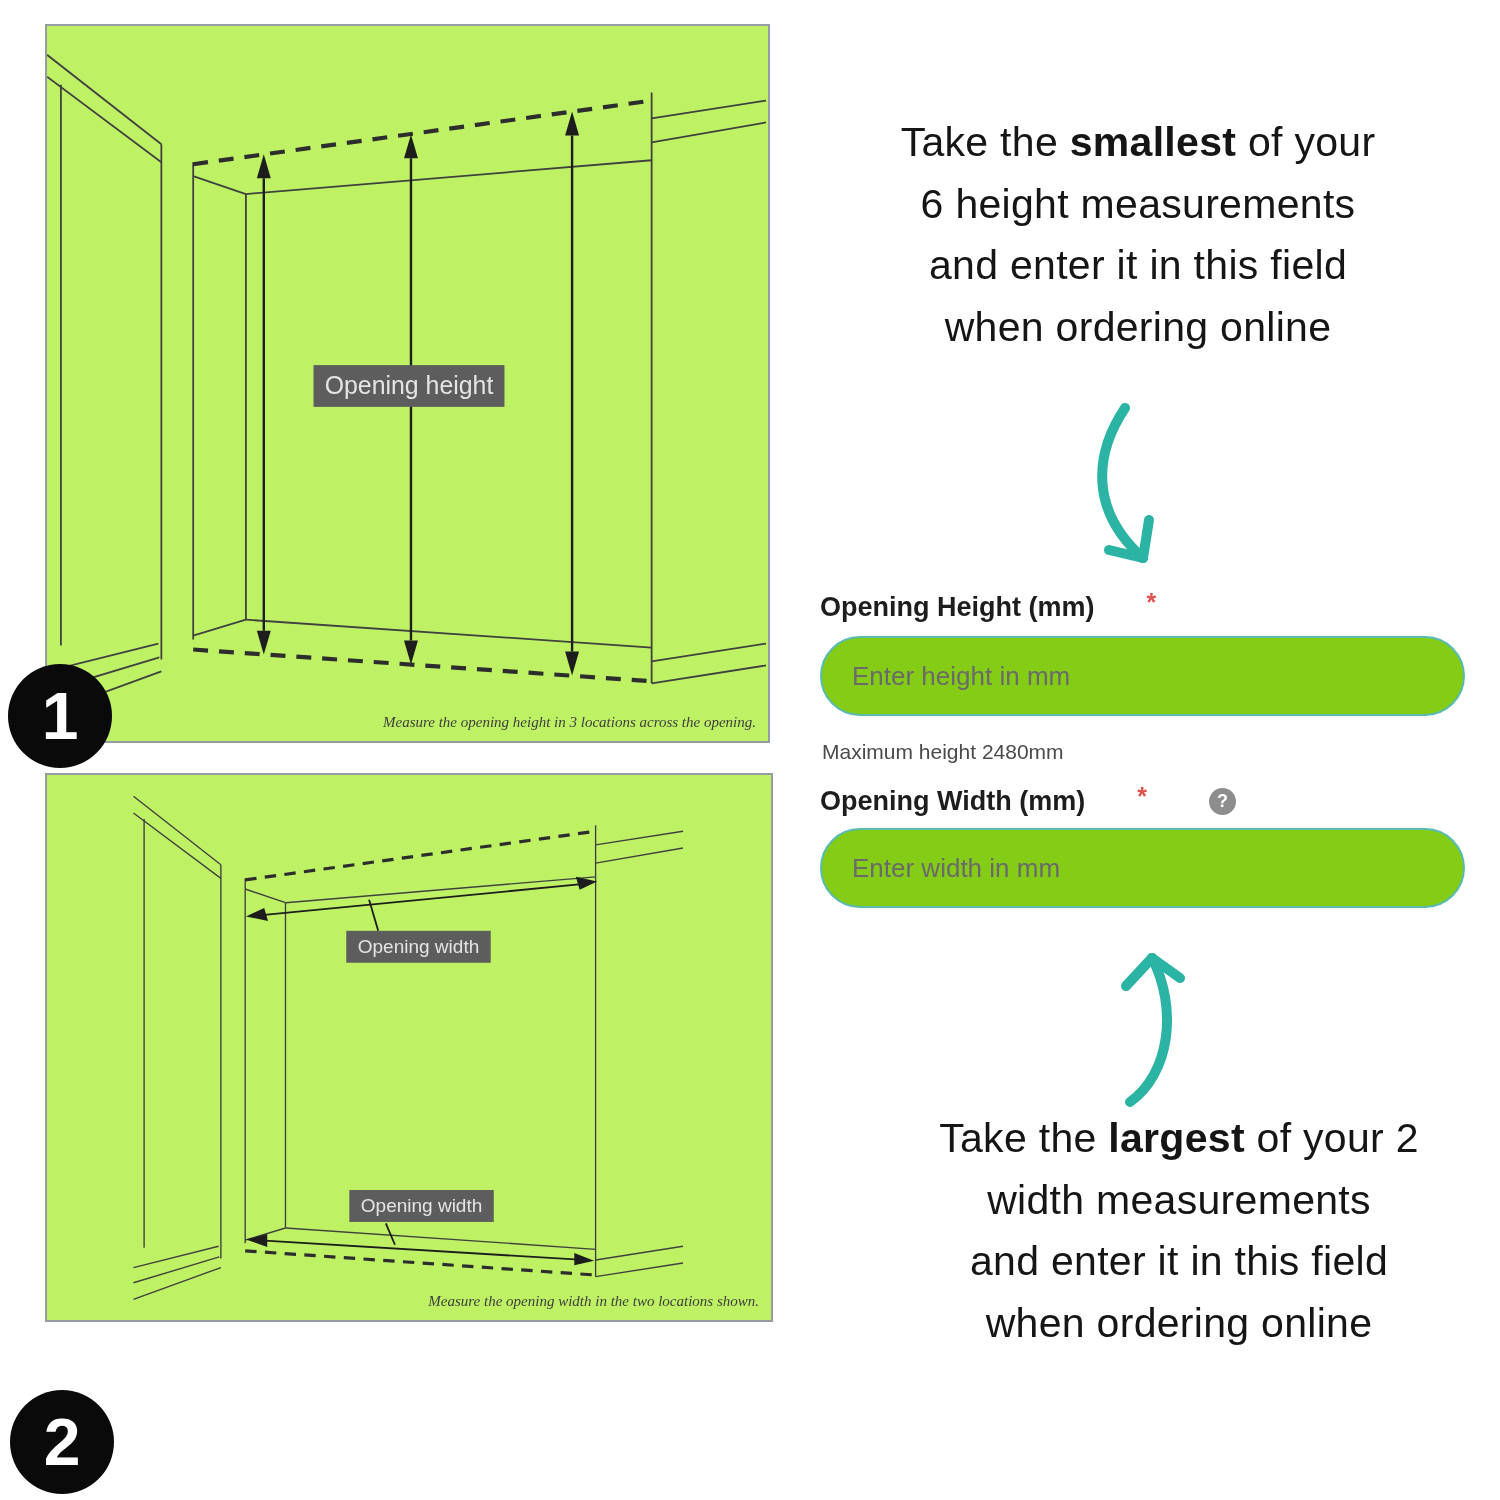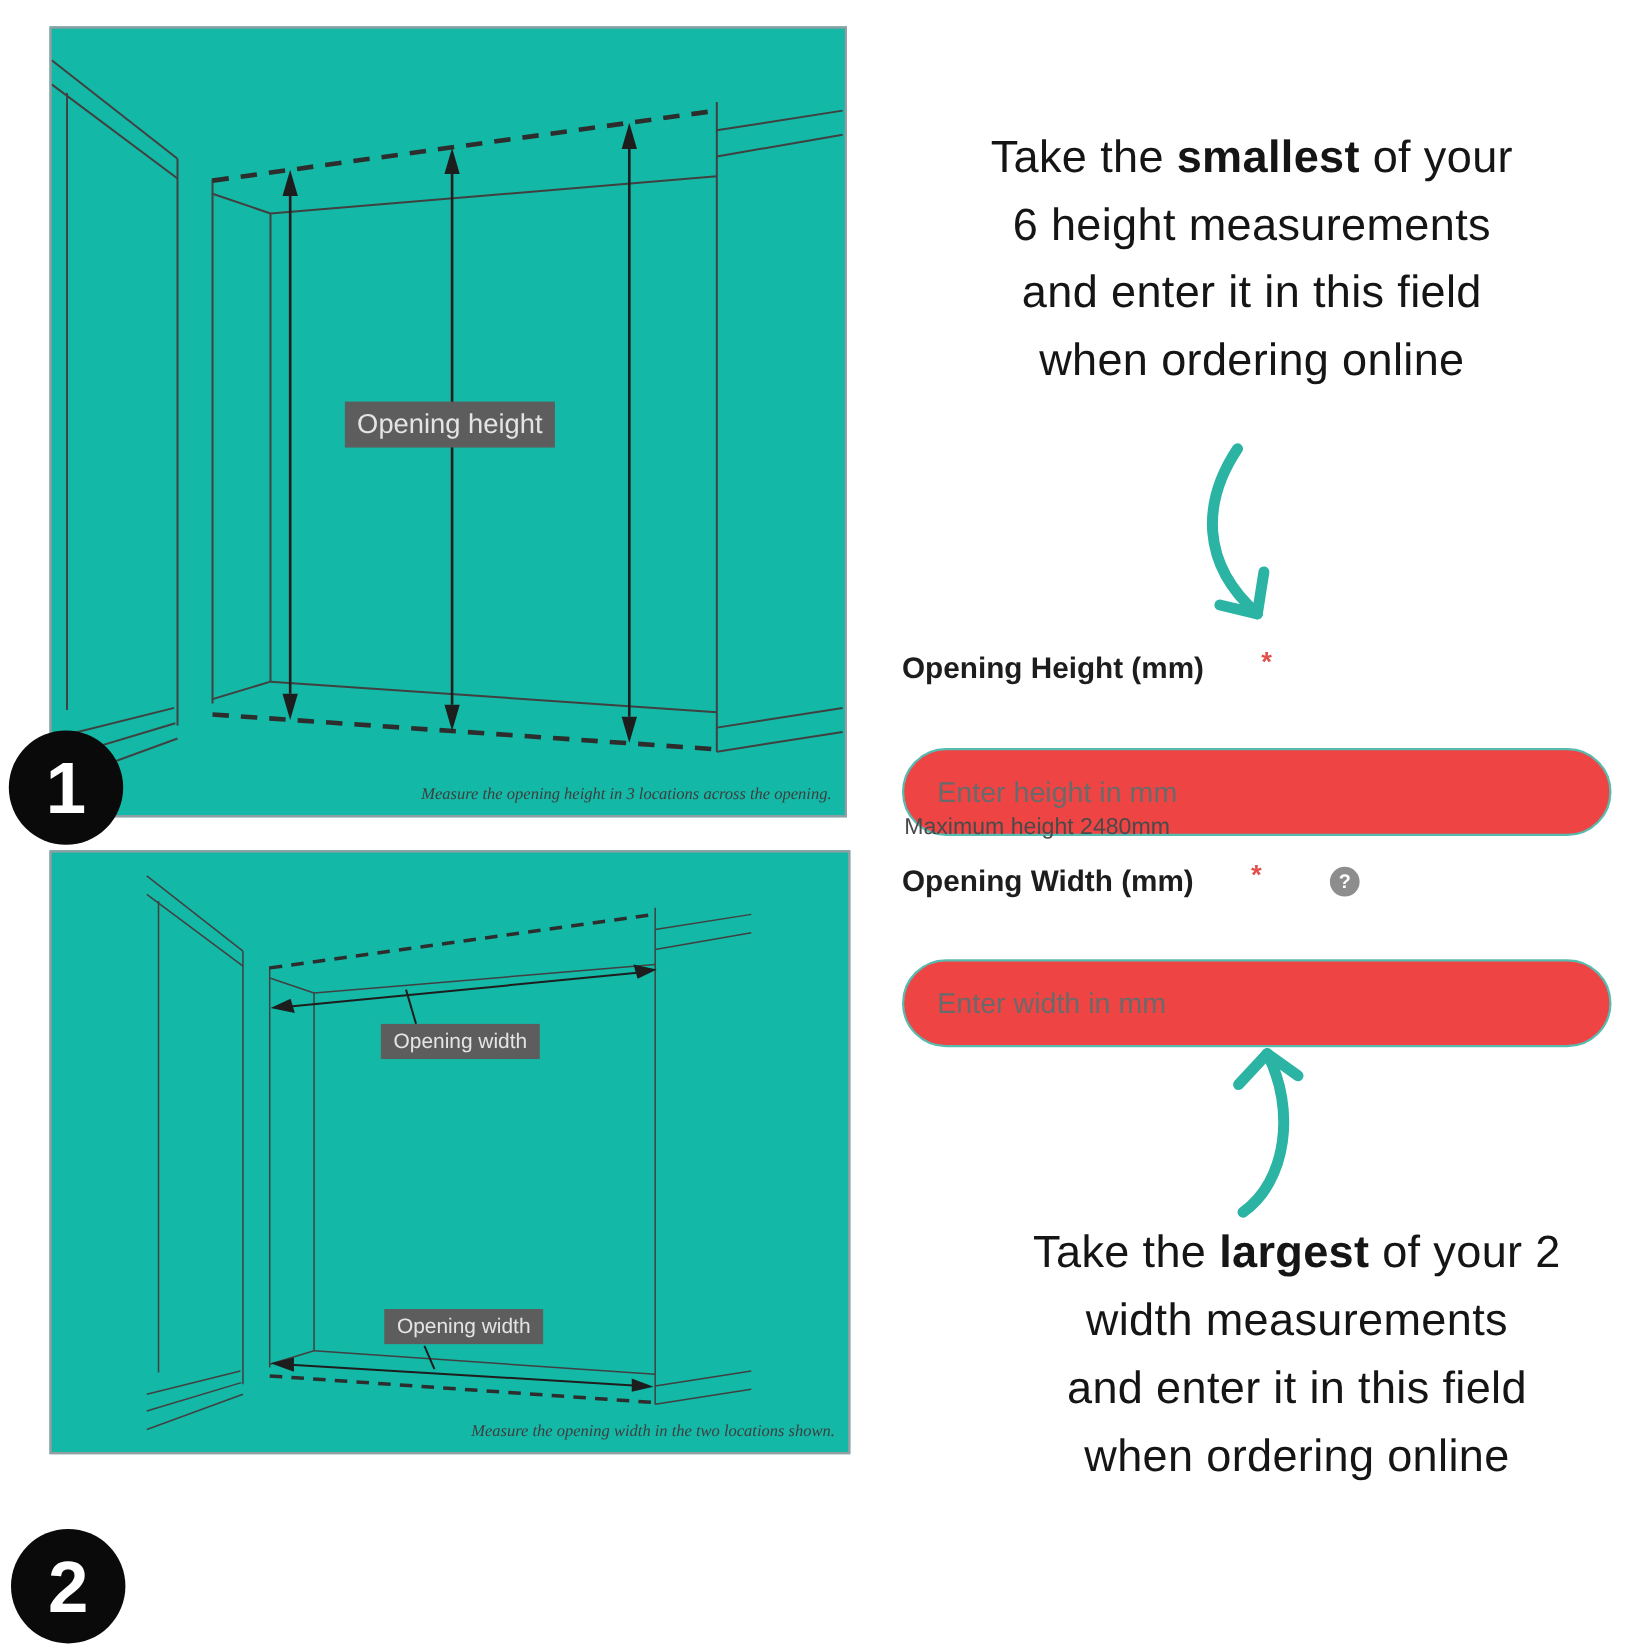--- a/index.html
+++ b/index.html
@@ -1,20 +1,20 @@
 <!DOCTYPE html>
 <html><head>
 <meta charset="utf-8">
 <style>
   html,body{margin:0;padding:0;background:#ffffff;}
   #canvas{position:relative;width:1500px;height:1500px;background:#ffffff;overflow:hidden;
           font-family:"Liberation Sans",sans-serif;}
 
   
-  .diagram-box{position:absolute;border:2px solid #979ca3;background:#14b8a6;box-sizing:border-box;}
+  .diagram-box{position:absolute;border:2px solid #979ca3;background:#bef264;box-sizing:border-box;}
   #box1{left:45px;top:24px;width:725px;height:719px;}
   #box2{left:45px;top:773px;width:728px;height:549px;}
   svg.room{position:absolute;left:0;top:0;width:100%;height:100%;display:block;}
   .room path{stroke:#404040;stroke-width:1.8;fill:none;}
   .room path.dash{stroke:#2d2d2d;stroke-width:4.2;stroke-dasharray:15 11;}
   .room path.meas{stroke:#1d1d1d;stroke-width:2.4;}
   .room polygon{fill:#1d1d1d;stroke:none;}
   .room rect.tag{fill:#5d5d5d;}
   .room text{font-family:"Liberation Sans",sans-serif;font-size:25px;fill:#e4e4e4;}
   .caption{position:absolute;left:74px;right:12px;bottom:10px;
@@ -34,22 +34,22 @@
   .para b{font-weight:bold;}
 
   
   .field-label{position:absolute;display:flex;align-items:center;font-size:27px;font-weight:bold;color:#1d1d1d;gap:40px;}
   #label-height{left:820px;top:592px;}
   #label-width{left:820px;top:786px;}
   .asterisk{color:#e0514d;font-size:25px;font-weight:bold;margin-left:12px;transform:translateY(-5px);}
   .help-icon{width:27px;height:27px;border-radius:50%;background:#8d8d8d;color:#ffffff;font-size:18px;
              font-weight:bold;display:inline-flex;align-items:center;justify-content:center;margin-left:22px;}
   .pill-input{position:absolute;width:645px;height:80px;box-sizing:border-box;border:2px solid #57bbaf;
-              border-radius:41px;background:#ef4444;padding:0 30px;font-size:26px;color:#333333;
-              font-family:"Liberation Sans",sans-serif;outline:none;margin-top:44px;}
+              border-radius:41px;background:#84cc16;padding:0 30px;font-size:26px;color:#333333;
+              font-family:"Liberation Sans",sans-serif;outline:none;}
   .pill-input::placeholder{color:#6a6a6a;opacity:1;}
   #input-height{left:820px;top:636px;}
   #input-width{left:820px;top:828px;}
   .helper{position:absolute;left:822px;top:740px;font-size:21px;color:#4a4a4a;}
 
   
   .teal-arrow{position:absolute;}
   #arrow-down{left:1085px;top:400px;}
   #arrow-up{left:1108px;top:946px;}
   .teal-arrow path{stroke:#2bb3a3;stroke-width:10;stroke-linecap:round;fill:none;}

